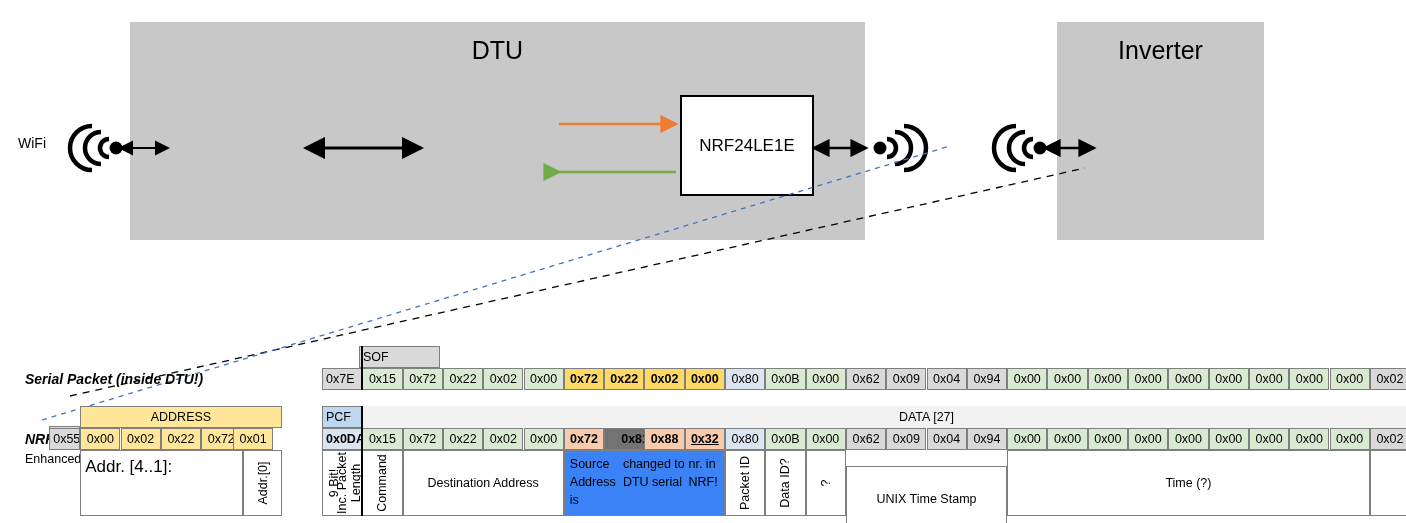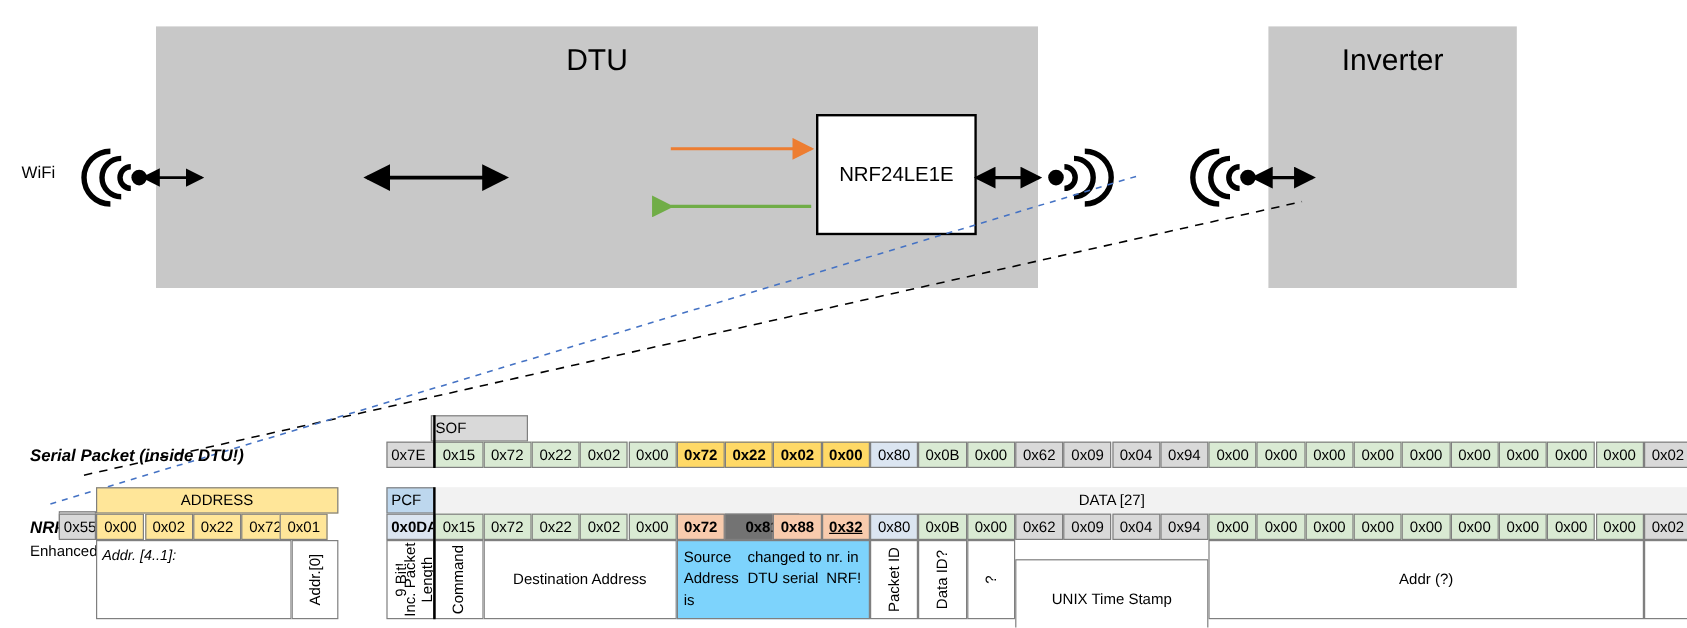--- a/index.html
+++ b/index.html
@@ -166,48 +166,48 @@
       <div class="cell c" style="left: 1007.1px; top: 428px; width: 40.3px; height: 22px; background: rgb(217, 234, 211);">0x00</div>
       <div class="cell c" style="left: 1047.4px; top: 428px; width: 40.3px; height: 22px; background: rgb(217, 234, 211);">0x00</div>
       <div class="cell c" style="left: 1087.7px; top: 428px; width: 40.3px; height: 22px; background: rgb(217, 234, 211);">0x00</div>
       <div class="cell c" style="left: 1128px; top: 428px; width: 40.3px; height: 22px; background: rgb(217, 234, 211);">0x00</div>
       <div class="cell c" style="left: 1168.3px; top: 428px; width: 40.3px; height: 22px; background: rgb(217, 234, 211);">0x00</div>
       <div class="cell c" style="left: 1208.6px; top: 428px; width: 40.3px; height: 22px; background: rgb(217, 234, 211);">0x00</div>
       <div class="cell c" style="left: 1248.9px; top: 428px; width: 40.3px; height: 22px; background: rgb(217, 234, 211);">0x00</div>
       <div class="cell c" style="left: 1289.2px; top: 428px; width: 40.3px; height: 22px; background: rgb(217, 234, 211);">0x00</div>
       <div class="cell c" style="left: 1329.5px; top: 428px; width: 40.3px; height: 22px; background: rgb(217, 234, 211);">0x00</div>
       <div class="cell c" style="left: 1369.8px; top: 428px; width: 40.3px; height: 22px; background: rgb(217, 217, 217);">0x02</div>
-      <div class="cell l wrap" style="left: 80.2px; top: 450px; width: 163.215px; height: 66px; background: rgb(255, 255, 255); padding: 4px 4px 0px; font-size: 12px; line-height: 1.45; font-style: italic;">
+      <div class="cell l wrap" style="left: 80.2px; top: 450px; width: 163.215px; height: 66px; background: rgb(255, 255, 255); padding: 4px 4px 0px; font-size: 17px; line-height: 1.45;">
         <div>Addr. [4..1]:</div>
       </div>
       <div class="vlabel" style="left: 243.415px; top: 450px; width: 38.285px; height: 66px; background: rgb(255, 255, 255);">
         <span class="vtxt">Addr.[0]</span>
       </div>
       <div class="vlabel" style="left: 322px; top: 450px; width: 40.3px; height: 66px; background: rgb(255, 255, 255);">
         <span class="vtxt" style="left: 28%;">9 Bit!</span>
         <span class="vtxt" style="left: 68%; white-space: normal; width: 62px; text-align: center; line-height: 1.15;">Inc. Packet Length</span>
       </div>
       <div class="vlabel" style="left: 362.3px; top: 450px; width: 40.3px; height: 66px; background: rgb(255, 255, 255);">
         <span class="vtxt">Command</span>
       </div>
       <div class="cell c" style="left: 402.6px; top: 450px; width: 161.2px; height: 66px; background: rgb(255, 255, 255);">Destination Address</div>
-      <div class="cell l wrap" style="left: 563.8px; top: 450px; width: 161.2px; height: 66px; background: #7dd3fc; padding: 4px 4px 0px 5px; line-height: 1.45;">
+      <div class="cell l wrap" style="left: 563.8px; top: 450px; width: 161.2px; height: 66px; background: #3b82f6; padding: 4px 4px 0px 5px; line-height: 1.45;">
         <div>Source Address is</div>
         <div>changed to DTU serial</div>
         <div>nr. in NRF!</div>
       </div>
       <div class="vlabel" style="left: 725px; top: 450px; width: 40.3px; height: 66px; background: rgb(255, 255, 255);">
         <span class="vtxt">Packet ID</span>
       </div>
       <div class="vlabel" style="left: 765.3px; top: 450px; width: 40.3px; height: 66px; background: rgb(255, 255, 255);">
         <span class="vtxt">Data ID?</span>
       </div>
       <div class="vlabel" style="left: 805.6px; top: 450px; width: 40.3px; height: 66px; background: rgb(255, 255, 255);">
         <span class="vtxt">?</span>
       </div>
       <div class="cell c" style="left: 845.9px; top: 450px; width: 161.2px; height: 66px; background: rgb(255, 255, 255); margin-top: 16px;">UNIX Time Stamp</div>
-      <div class="cell c" style="left: 1007.1px; top: 450px; width: 362.7px; height: 66px; background: rgb(255, 255, 255);">Addr (?)</div>
+      <div class="cell c" style="left: 1007.1px; top: 450px; width: 362.7px; height: 66px; background: rgb(255, 255, 255);">Time (?)</div>
       <div class="cell c" style="left: 1369.8px; top: 450px; width: 80.6px; height: 66px; background: rgb(255, 255, 255);">?</div>
       <div class="sep" style="left: 361.1px; top: 346px; width: 2.2px; height: 44px;"></div>
       <div class="sep" style="left: 361.1px; top: 406px; width: 2.2px; height: 110px;"></div>
     </div>
 
 </div>
 
 </body></html>

